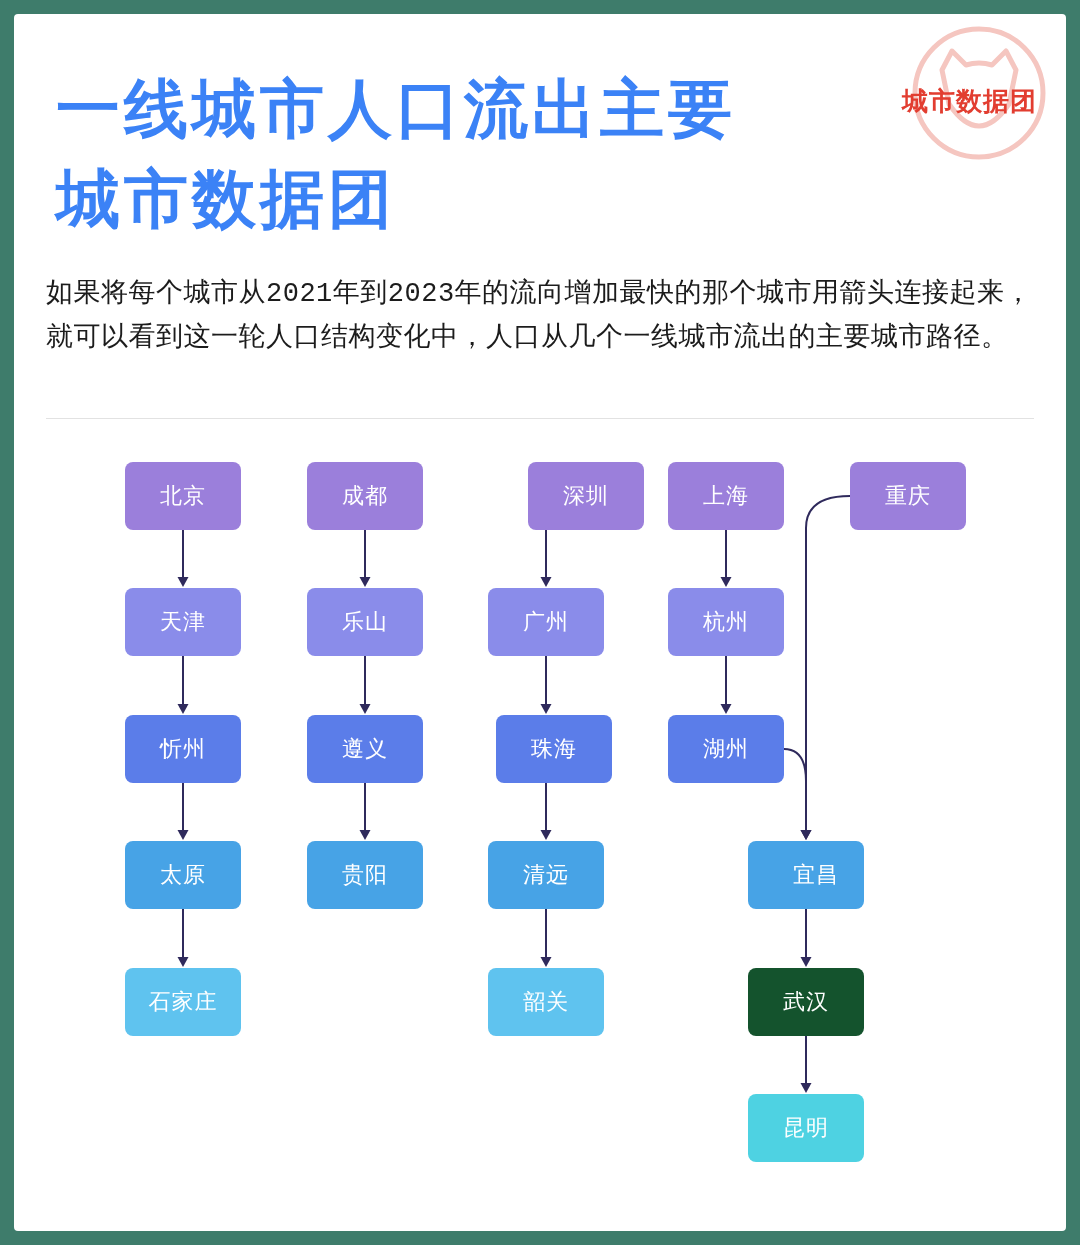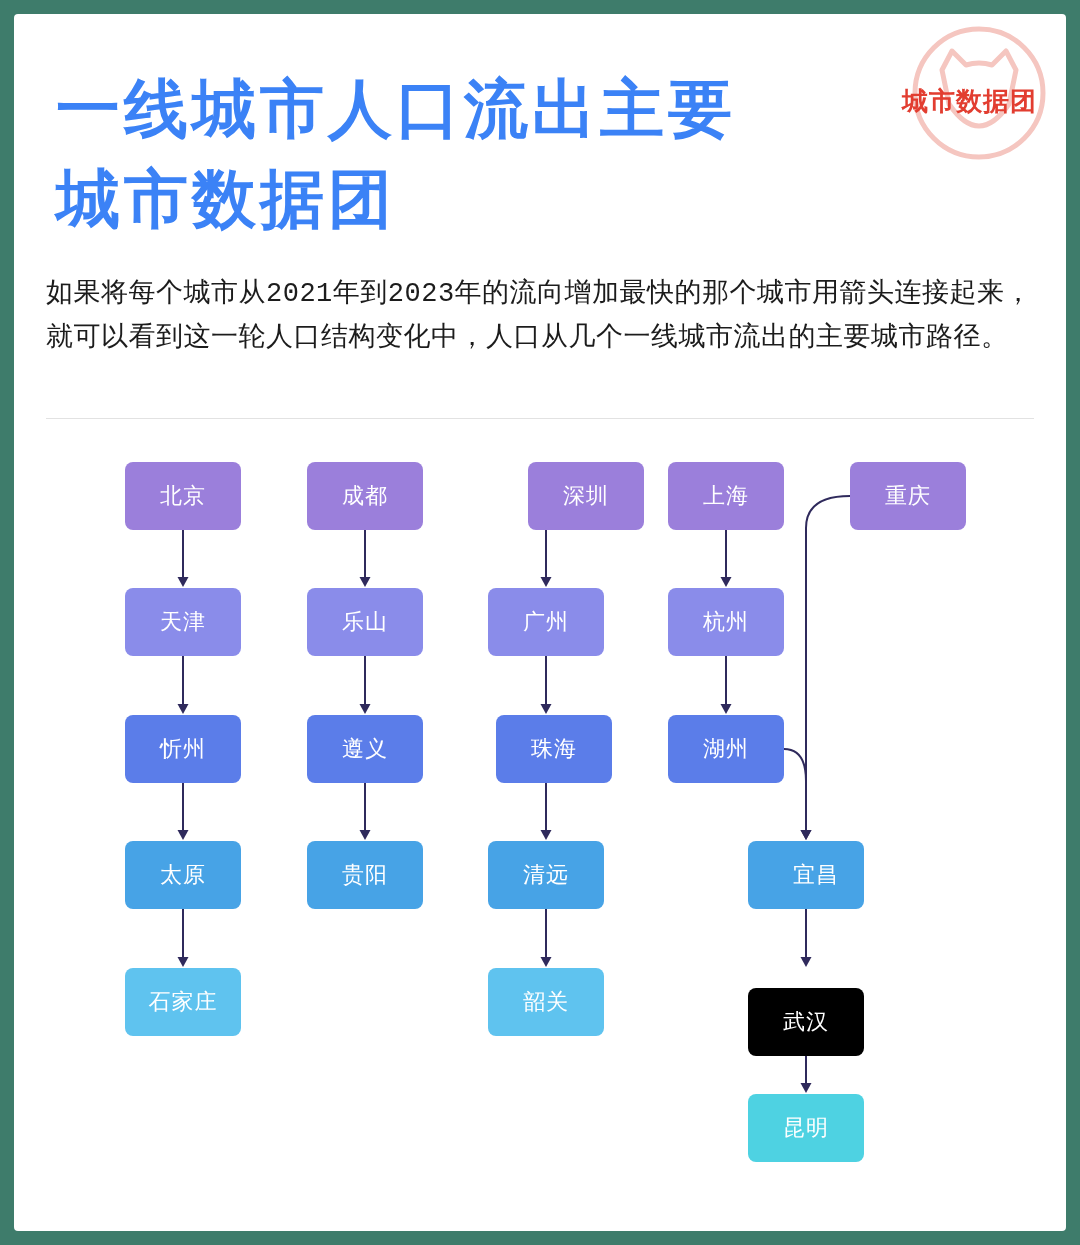--- a/index.html
+++ b/index.html
@@ -104,18 +104,18 @@
         <div class="node" style="left: 474px; top: 34px; background: rgb(155, 127, 219); margin-left: 40px;">深圳</div>
         <div class="node" style="left: 474px; top: 160px; background: rgb(138, 140, 234);">广州</div>
         <div class="node" style="left: 474px; top: 287px; background: rgb(91, 125, 233); margin-left: 8px;">珠海</div>
         <div class="node" style="left: 474px; top: 413px; background: rgb(71, 163, 230);">清远</div>
         <div class="node" style="left: 474px; top: 540px; background: rgb(95, 195, 239);">韶关</div>
         <div class="node" style="left: 654px; top: 34px; background: rgb(155, 127, 219);">上海</div>
         <div class="node" style="left: 654px; top: 160px; background: rgb(138, 140, 234);">杭州</div>
         <div class="node" style="left: 654px; top: 287px; background: rgb(91, 125, 233);">湖州</div>
         <div class="node" style="left: 836px; top: 34px; background: rgb(155, 127, 219);">重庆</div>
         <div class="node" style="left: 734px; top: 413px; background: rgb(71, 163, 230); padding-left: 20px;">宜昌</div>
-        <div class="node" style="left: 734px; top: 560px; background: #000000;">武汉</div>
+        <div class="node" style="left: 734px; top: 540px; background: #14532d;">武汉</div>
         <div class="node" style="left: 734px; top: 666px; background: rgb(78, 210, 226);">昆明</div>
       </div>
 
   </div>
 </div>
 
 </body></html>

